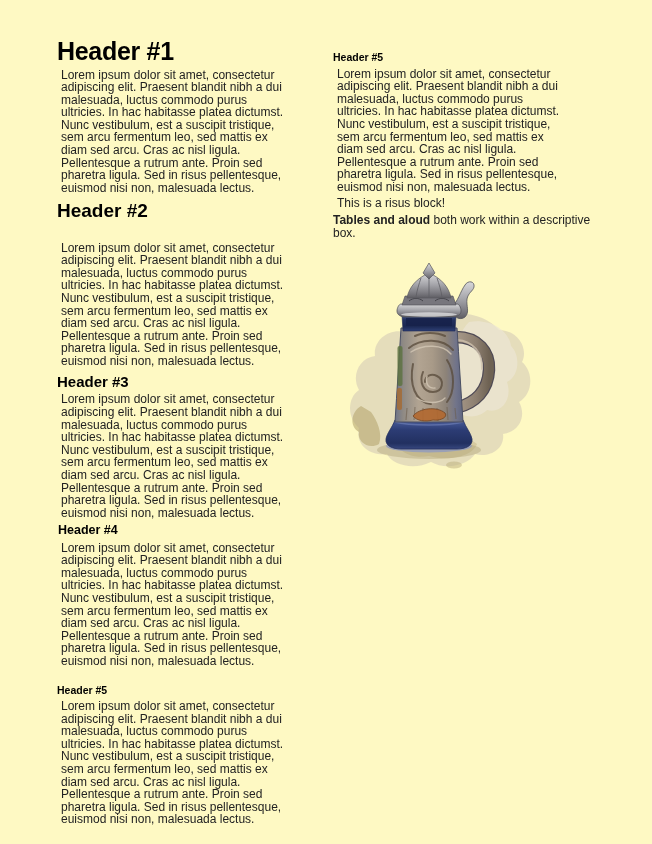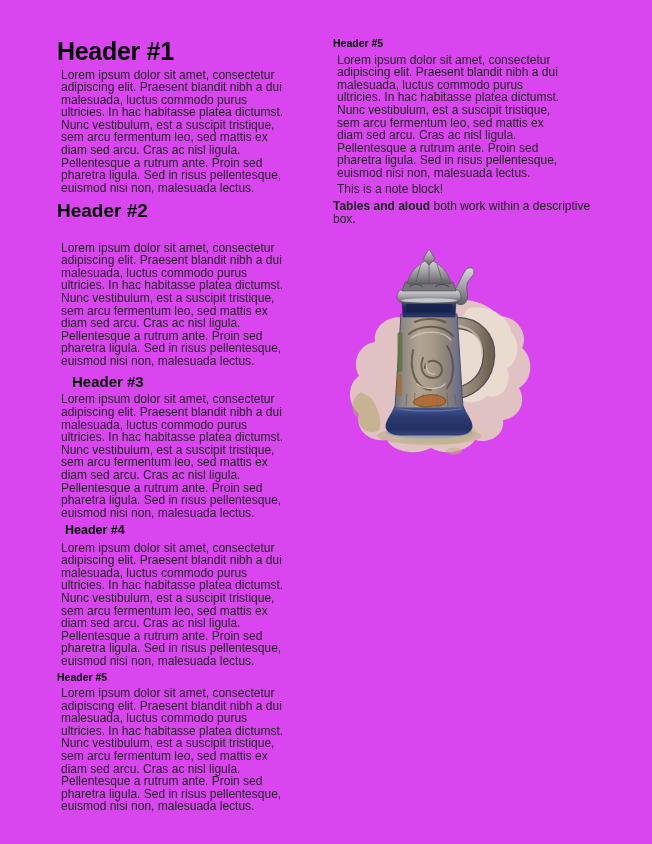--- a/index.html
+++ b/index.html
@@ -13,32 +13,32 @@
     font-family: "Liberation Sans", sans-serif;
     color: #222222;
     overflow: hidden;
   }
   .page {
     box-sizing: border-box;
     width: 652px;
     height: 844px;
     padding: 30px 24px 0 57px;
     display: flex;
-    background: #d946ef;
+    background: #fef9c3;
   }
   .col { width: 260px; flex: 0 0 260px; }
   .col-left { margin-right: 16px; }
   .col-right { padding-top: 5px; }
 
   h1, h2, h3, h4, h5 { color: #000000; font-weight: 700; }
   h1 { font-size: 25px; line-height: 1.06; margin: 8px 0 3px; letter-spacing: -0.3px; }
   h2 { font-size: 19px; line-height: 1.06; margin: 7px 0 20px; }
-  h3 { font-size: 15px; line-height: 1.06; margin: 6px 15px 3px; }
-  h4 { font-size: 12.5px; line-height: 1.06; margin: 5px 8px 2px; }
-  h5 { font-size: 10.5px; line-height: 1.1; margin: 3px 0 1px; }
+  h3 { font-size: 15px; line-height: 1.06; margin: 6px 0 3px; }
+  h4 { font-size: 12.5px; line-height: 1.06; margin: 5px 1px 2px; }
+  h5 { font-size: 10.5px; line-height: 1.1; margin: 17px 0 1px; }
 
   p.body {
     font-size: 12px;
     line-height: 12.6px;
     margin: 4px;
     white-space: pre-line;
     color: #222222;
   }
   p.body-wrap {
     font-size: 12px;
@@ -128,21 +128,21 @@
 adipiscing elit. Praesent blandit nibh a dui
 malesuada, luctus commodo purus
 ultricies. In hac habitasse platea dictumst.
 Nunc vestibulum, est a suscipit tristique,
 sem arcu fermentum leo, sed mattis ex
 diam sed arcu. Cras ac nisl ligula.
 Pellentesque a rutrum ante. Proin sed
 pharetra ligula. Sed in risus pellentesque,
 euismod nisi non, malesuada lectus.</p>
 
-    <p class="body">This is a note block!</p>
+    <p class="body">This is a risus block!</p>
 
     <p class="body-wrap"><span class="bold-lead">Tables and aloud</span><span> both work within a descriptive box.</span></p>
 
     <figure class="stein">
       <svg width="190" height="215" viewBox="0 0 190 215" xmlns="http://www.w3.org/2000/svg">
         <defs>
           <linearGradient id="gMetal" x1="0" y1="0" x2="0" y2="1">
             <stop offset="0" stop-color="#d8d8da"></stop>
             <stop offset="0.45" stop-color="#a7a7ac"></stop>
             <stop offset="0.8" stop-color="#7b7a80"></stop>

